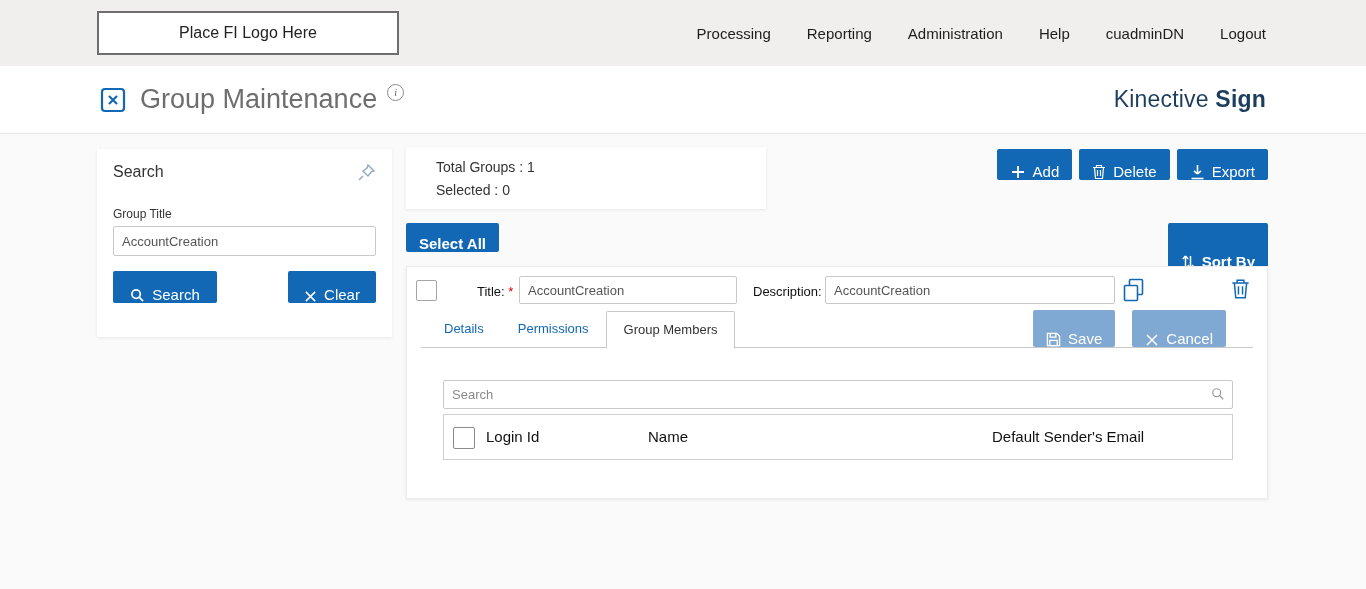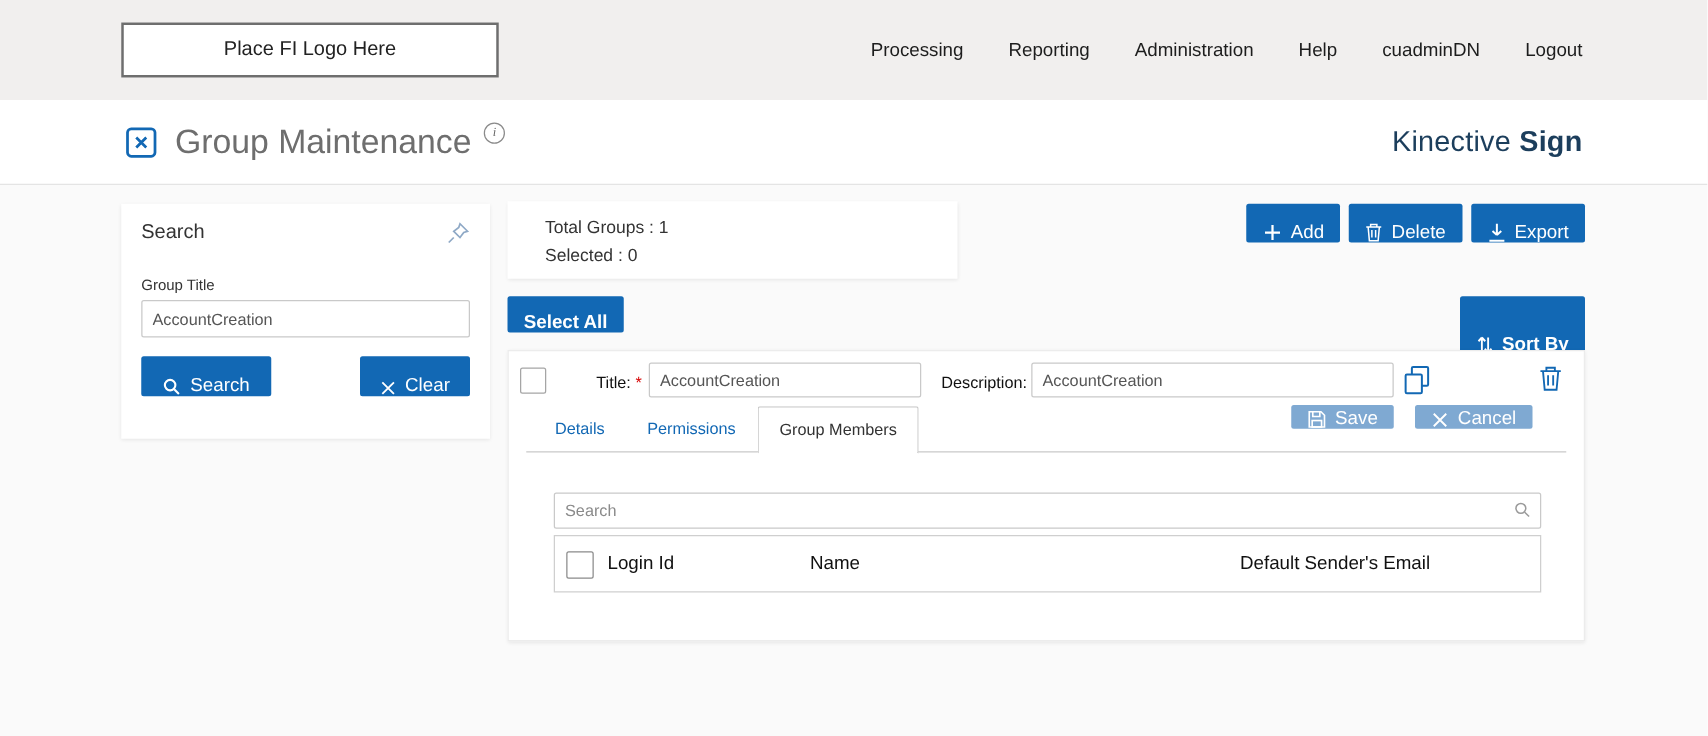--- a/index.html
+++ b/index.html
@@ -1,21 +1,21 @@
 <!DOCTYPE html>
 <html><head>
 <meta charset="utf-8">
 <style>
   html,body{margin:0;padding:0;}
   body{
     width:1366px;height:589px;overflow:hidden;background:#fff;
     font-family:"Liberation Sans",sans-serif;-webkit-font-smoothing:antialiased;
   }
   
-  .topbar{height:80px;background:#f1efee;display:flex;align-items:center;
+  .topbar{height:66px;background:#f1efee;display:flex;align-items:center;
     padding:0 100px 0 97px;box-sizing:border-box;}
   .logo-box{width:298px;height:40px;background:#fff;border:2px solid #6e6e6e;
     display:flex;align-items:center;justify-content:center;font-size:16px;color:#222;}
   .topnav{margin-left:auto;display:flex;gap:36px;align-items:center;}
   .nav-item{font-size:15px;color:#1d1d1d;cursor:pointer;text-decoration:none;white-space:nowrap;}
   
   .pageheader{height:68px;background:#fff;display:flex;align-items:center;
     padding:0 100px;box-sizing:border-box;border-bottom:1px solid #e4e4e4;}
   .app-icon{margin-right:14px;display:flex;}
   .page-title{font-size:27px;color:#6e6e6e;font-weight:400;margin:0;}
@@ -67,21 +67,21 @@
   .desc-input{position:absolute;left:418px;top:9px;width:290px;height:28px;}
   .copy-icon{position:absolute;left:714px;top:10px;cursor:pointer;display:flex;}
   .row-trash-icon{position:absolute;left:824px;top:11px;cursor:pointer;display:flex;}
   
   .tabbar{position:absolute;left:14px;right:14px;top:44px;height:37px;
     border-bottom:1px solid #c9c9c9;display:flex;align-items:flex-start;padding-left:6px;box-sizing:border-box;}
   .tab{height:36px;line-height:36px;padding:0 17px;font-size:13px;color:#1268b4;cursor:pointer;}
   .tab.active{background:#fff;border:1px solid #c9c9c9;border-bottom:1px solid #fff;
     margin-bottom:-1px;color:#333;border-radius:2px 2px 0 0;}
   .save-cancel{position:absolute;top:43px;right:41px;display:flex;gap:17px;}
-  .save-cancel .btn{height:19px;}
+  .save-cancel .btn{height:37px;}
   
   .member-search-wrap{position:absolute;left:36px;top:113px;width:790px;}
   .member-search-input{width:100%;height:29px;font-size:13px;color:#333;padding-right:30px;}
   .member-search-input::placeholder{color:#8a8a8a;}
   .member-search-icon{position:absolute;right:8px;top:7px;display:flex;}
   .member-table-header{position:absolute;left:36px;top:147px;width:790px;height:46px;
     border:1px solid #cfcfcf;box-sizing:border-box;background:#fff;}
   .mth-checkbox{position:absolute;left:9px;top:12px;width:20px;height:20px;
     border:1px solid #8a8a8a;border-radius:2px;background:#fff;cursor:pointer;}
   .col{position:absolute;top:13px;font-size:15px;color:#111;}

